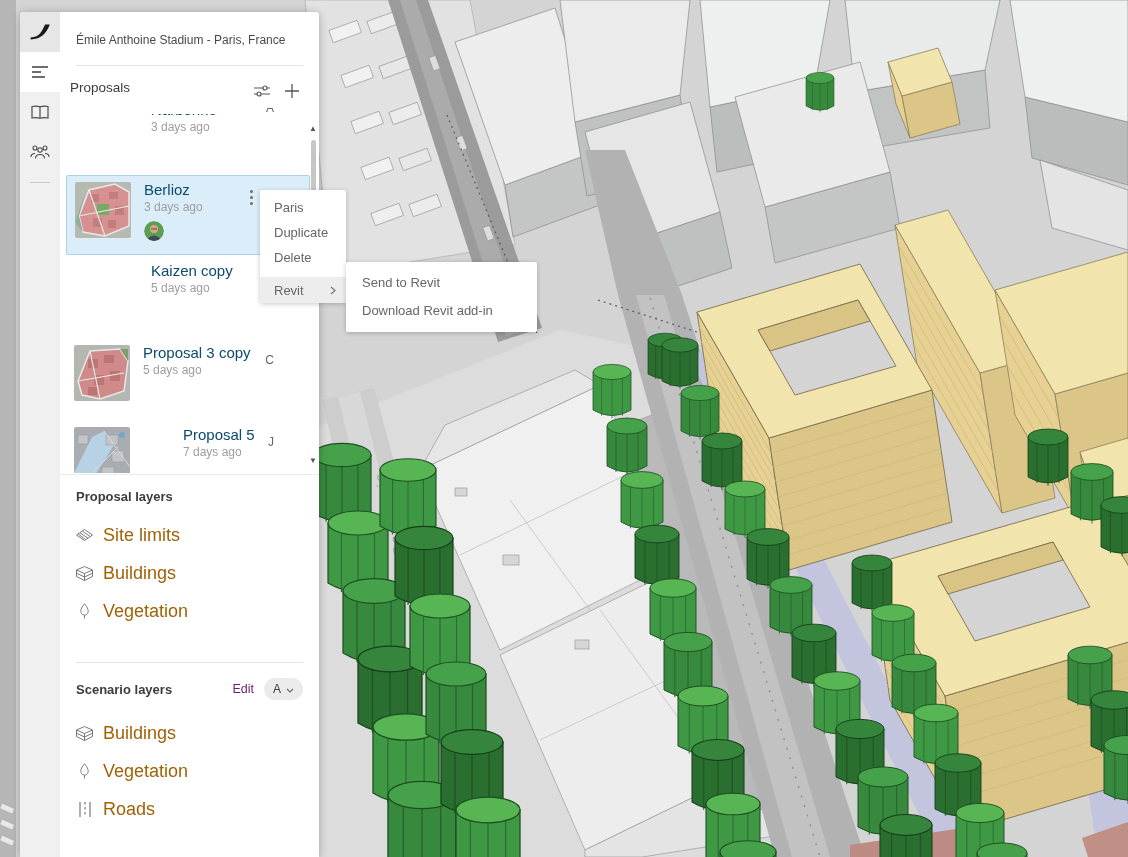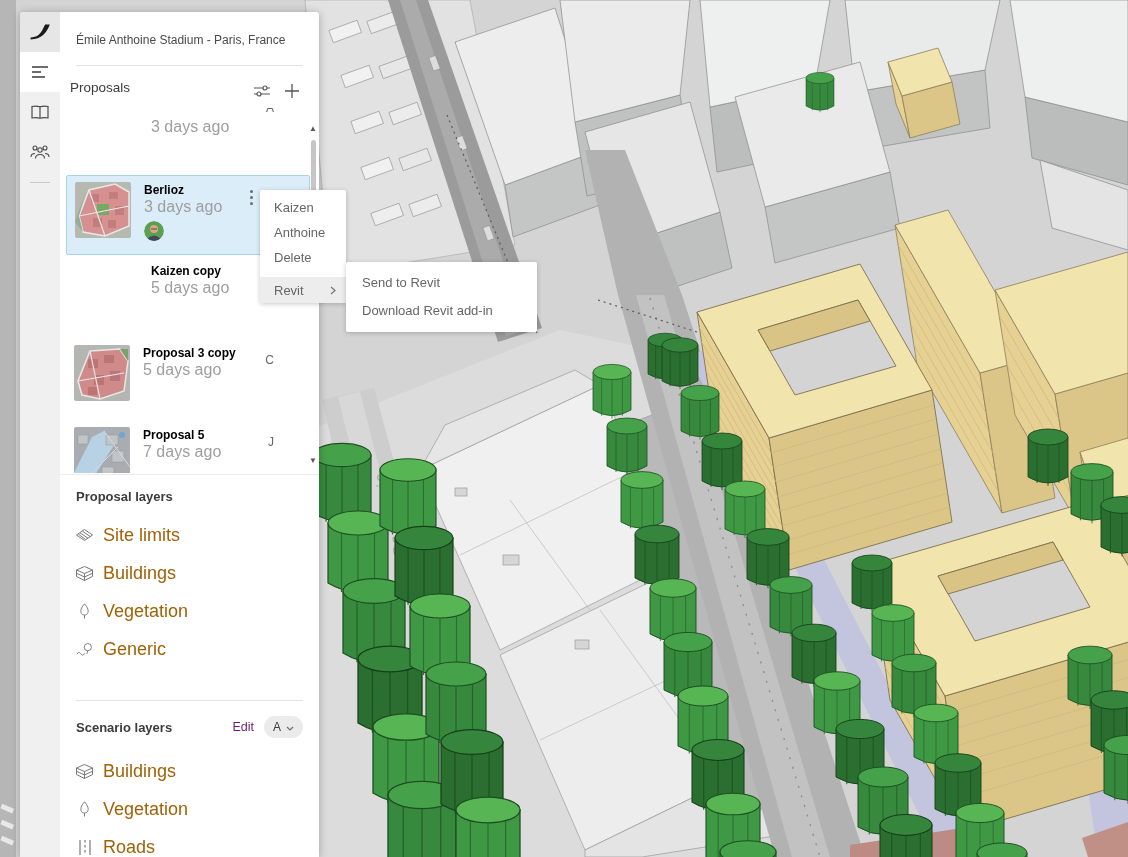--- a/index.html
+++ b/index.html
@@ -26,22 +26,22 @@
   .sec-row{display:flex;margin:14px 16px 0 10px;}
   .sec-title{font-size:13.5px;color:#3c3c3c;font-weight:500;flex:1;}
   .iconbtn{width:22px;height:22px;display:flex;align-items:center;justify-content:center;cursor:pointer;color:#555;}
 
   
   .plist{position:relative;height:366px;margin-top:6px;border-bottom:1px solid #ececec;}
   .prow{position:absolute;left:6px;right:9px;height:80px;display:flex;padding:6px 0 0 8px;box-sizing:border-box;}
   .prow.selected{background:#dbedf8;border:1px solid #abd3e8;border-radius:2px;}
   .thumb{width:56px;height:56px;border-radius:2px;overflow:hidden;flex:0 0 56px;}
   .rowtext{margin-left:13px;flex:1;min-width:0;}
-  .ptitle{font-size:12px;font-weight:700;color:#000000;line-height:16px;}
-  .ptime{font-size:16px;color:#9e9e9e;line-height:16px;margin-top:1px;}
+  .ptitle{font-size:15px;font-weight:400;color:#0c4a6e;line-height:16px;}
+  .ptime{font-size:12px;color:#9e9e9e;line-height:16px;margin-top:1px;}
   .avatar{width:20px;height:20px;border-radius:50%;overflow:hidden;margin-top:6px;}
   .pbadge{position:absolute;right:36px;top:14px;font-size:12px;color:#666;}
   .kebab{position:absolute;right:50px;top:12px;width:16px;height:18px;display:flex;align-items:center;justify-content:center;cursor:pointer;color:#6b6b6b;}
   .clipwrap{height:4px;overflow:hidden;}
   .clipwrap .ptitle{margin-top:-12px;}
   .clipbadge{position:absolute;right:36px;top:0;height:6px;overflow:hidden;font-size:12px;color:#666;}
   .clipbadge span{display:block;margin-top:-7px;}
 
   
   .sb-arrow{position:absolute;right:1px;width:10px;height:10px;color:#555;font-size:8px;line-height:10px;text-align:center;cursor:pointer;}
@@ -464,21 +464,21 @@
             <polygon points="46,4 54,16 54,4" fill="#7ba06b"></polygon>
           </svg>
         </div>
         <div class="rowtext">
           <div class="ptitle">Proposal 3 copy</div>
           <div class="ptime">5 days ago</div>
         </div>
         <div class="pbadge">C</div>
       </div>
 
-      <div class="prow" style="top:313px;height:52px;overflow:hidden;">
+      <div class="prow" style="top:313px;height:52px;overflow:hidden;gap:40px;">
         <div class="thumb">
           <svg width="56" height="56" viewBox="0 0 56 56">
             <rect width="56" height="56" fill="#a9adb2"></rect>
             <polygon points="0,46 18,10 30,4 40,18 16,56 0,56" fill="#b7d2e4"></polygon>
             <g fill="#c2c5c8" stroke="#989ca0" stroke-width="0.6">
               <rect x="32" y="8" width="12" height="10"></rect>
                 <rect x="38" y="24" width="12" height="11"></rect>
               <rect x="28" y="40" width="12" height="10"></rect>
                 <rect x="4" y="8" width="10" height="9"></rect>
             </g>
@@ -528,30 +528,20 @@
       </div>
       <div class="lay-item">
         <span class="licon">
           <svg width="11" height="16" viewBox="0 0 11 16" fill="none" stroke="#787878" stroke-width="1">
             <path d="M5.5,0.8 C2,5 1,8 2.5,10.5 C3.8,12.5 7.2,12.5 8.5,10.5 C10,8 9,5 5.5,0.8 Z"></path>
             <line x1="5.5" y1="12.2" x2="5.5" y2="15.5"></line>
           </svg>
         </span>
         <span>Vegetation</span>
       </div>
-      <div class="lay-item">
-        <span class="licon">
-          <svg width="18" height="15" viewBox="0 0 18 15" fill="none" stroke="#787878" stroke-width="1">
-            <circle cx="12.5" cy="5" r="3.8"></circle>
-            <path d="M12.5,8.8 L11.5,12"></path>
-            <path d="M1,12.5 Q3,9 5,12 Q7,15 9.5,11.5"></path>
-          </svg>
-        </span>
-        <span>Generic</span>
-      </div>
     </div>
 
     <div class="hdiv" style="margin-top:32px;"></div>
 
     <div class="lay-head" style="margin-top:15px;">
       <span style="flex:1;">Scenario layers</span>
       <span class="edit-lbl">Edit</span>
       <span class="scen-pill">
         <span>A</span>
         <span class="chev">
@@ -591,22 +581,22 @@
             <line x1="6" y1="0" x2="6" y2="15" stroke-dasharray="2.5,2.5"></line>
           </svg>
         </span>
         <span>Roads</span>
       </div>
     </div>
   </div>
 </div>
 
 <div class="ctxmenu">
-  <div class="mi">Kaizen</div>
-  <div class="mi">Anthoine</div>
+  <div class="mi">Paris</div>
+  <div class="mi">Duplicate</div>
   <div class="mi">Delete</div>
   <div class="msep"></div>
   <div class="mi-revit">
     <span class="lbl">Revit</span>
     <span class="sub-chev">
       <svg width="6" height="9" viewBox="0 0 6 9" fill="none" stroke="#777" stroke-width="1.2">
           <path d="M1,1 L5,4.5 L1,8"></path>
         </svg>
     </span>
   </div>

